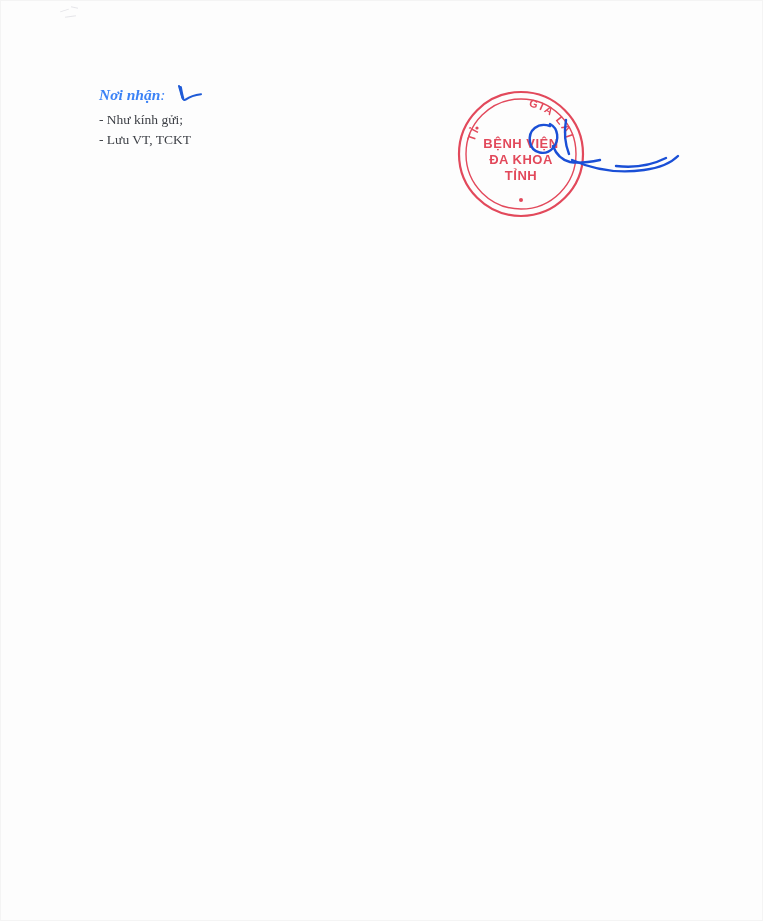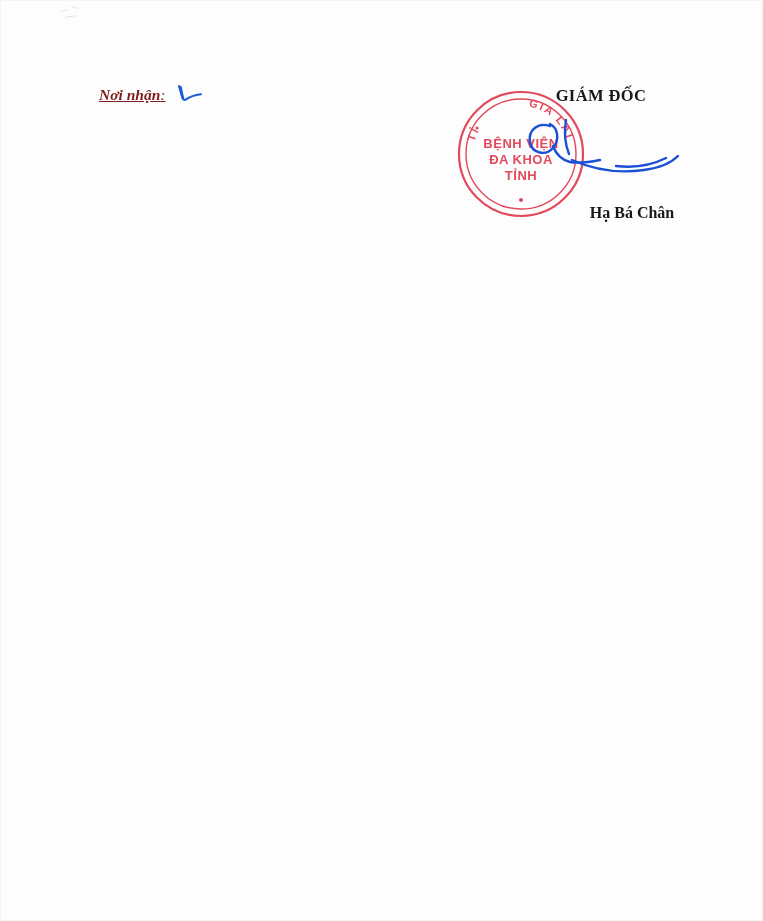--- a/index.html
+++ b/index.html
@@ -49,23 +49,22 @@
     white-space: nowrap;
   }
 
   .recipients-label {
     position: absolute;
     left: 99px;
     top: 86px;
     font-size: 15.5px;
     font-weight: bold;
     font-style: italic;
-    color: #7f1d1d;
+    color: #3b82f6;
     white-space: nowrap;
-    text-decoration: underline;
   }
   .recipients-label .colon {
     font-weight: normal;
     font-style: italic;
   }
 
   
   .tick-mark {
     position: absolute;
     left: 176px;
@@ -149,25 +148,25 @@
 
   <div class="recipients-label">
     <span>Nơi nhận</span><span class="colon">:</span>
   </div>
 
   <svg class="tick-mark" viewBox="0 0 28 20">
     <path d="M3 2 C4.5 7, 5.5 11, 6.5 14 C7.2 16, 8.4 16.6, 10 15.4 C13 13.2, 17 11.2, 25 10.2" fill="none" stroke="#1f5bd7" stroke-width="2.1" stroke-linecap="round"></path>
     <path d="M4.6 3.2 C5.4 7.6, 6.1 11.4, 7 14.2" fill="none" stroke="#1f5bd7" stroke-width="2.6" stroke-linecap="round"></path>
   </svg>
 
+  <div class="recipient-list">
+    <div>- Như kính gửi;</div>
+    <div>- Lưu VT, TCKT</div>
+  </div>
 
-  <div class="signature-block">
-    <div class="director-title">GIÁM ĐỐC</div>
-    <div class="director-name">Hạ Bá Chân</div>
-  </div>
 
   <svg class="stamp" viewBox="0 0 132 132">
     <defs>
       <path id="arcTop" d="M 18,66 A 48,48 0 0 1 114,66"></path>
       <path id="arcBottom" d="M 22,66 A 44,44 0 0 0 110,66"></path>
     </defs>
     <g opacity="0.92">
       <circle cx="66" cy="66" r="62" fill="none" stroke="#e03a4e" stroke-width="2.2"></circle>
       <circle cx="66" cy="66" r="55" fill="none" stroke="#e03a4e" stroke-width="1.4"></circle>
       <text font-family="'Liberation Sans', sans-serif" font-size="11" font-weight="bold" fill="#e03a4e" letter-spacing="2">

